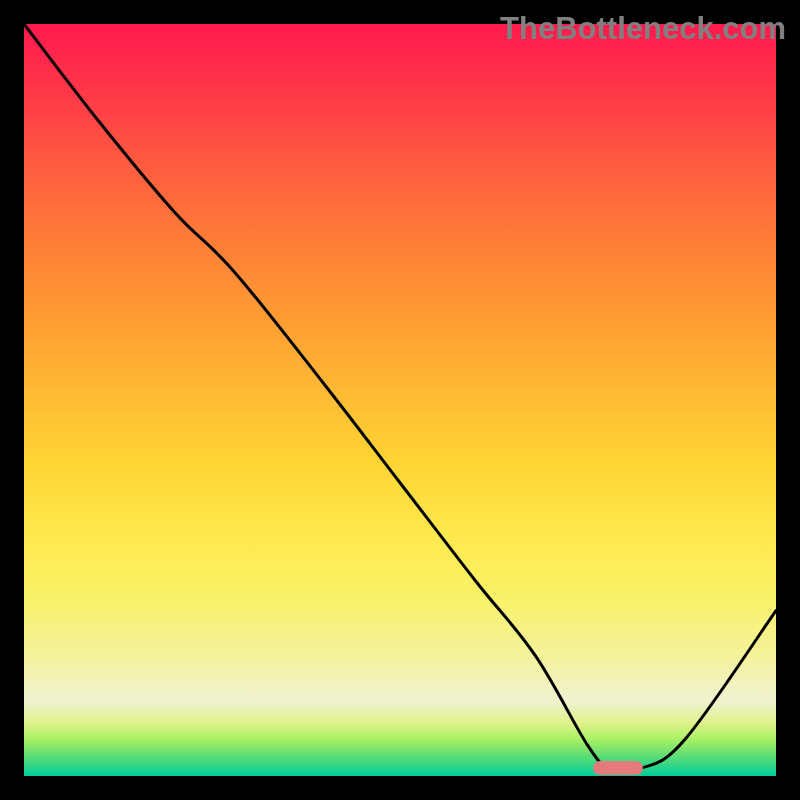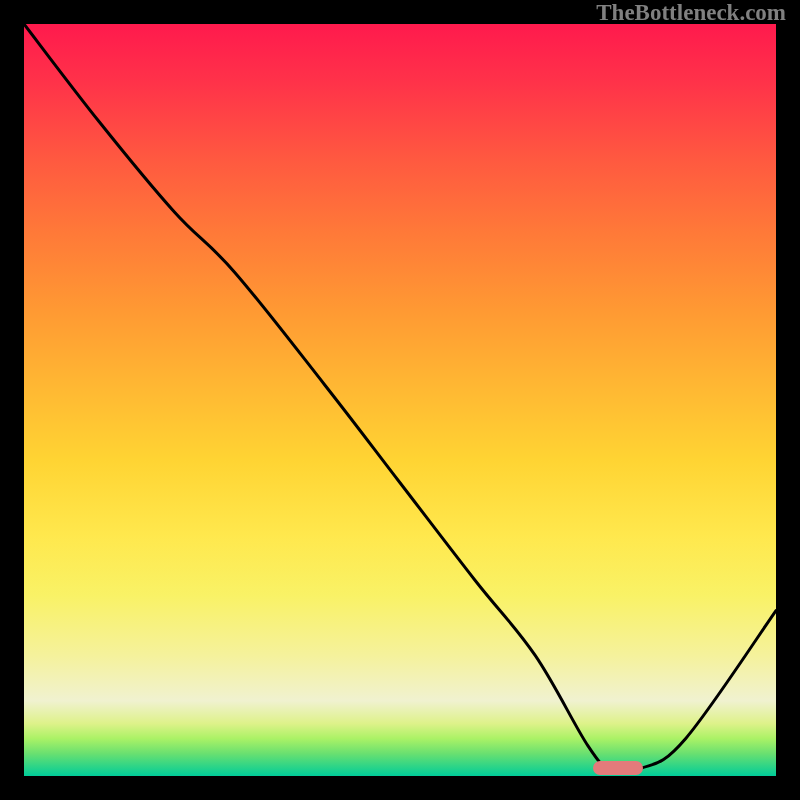--- a/index.html
+++ b/index.html
@@ -6,24 +6,24 @@
     margin: 0;
     padding: 0;
     width: 800px;
     height: 800px;
     background: #000;
     position: relative;
     overflow: hidden;
   }
   .watermark {
     position: absolute;
-    top: 0;
+    top: 11px;
     right: 14px;
-    font-family: Liberation Serif, serif;
-    font-size: 23px;
+    font-family: Liberation Sans, sans-serif;
+    font-size: 31px;
     font-weight: bold;
     color: #808080;
     z-index: 10;
   }
   .plot-area {
     position: absolute;
     left: 24px;
     top: 24px;
     width: 752px;
     height: 752px;

